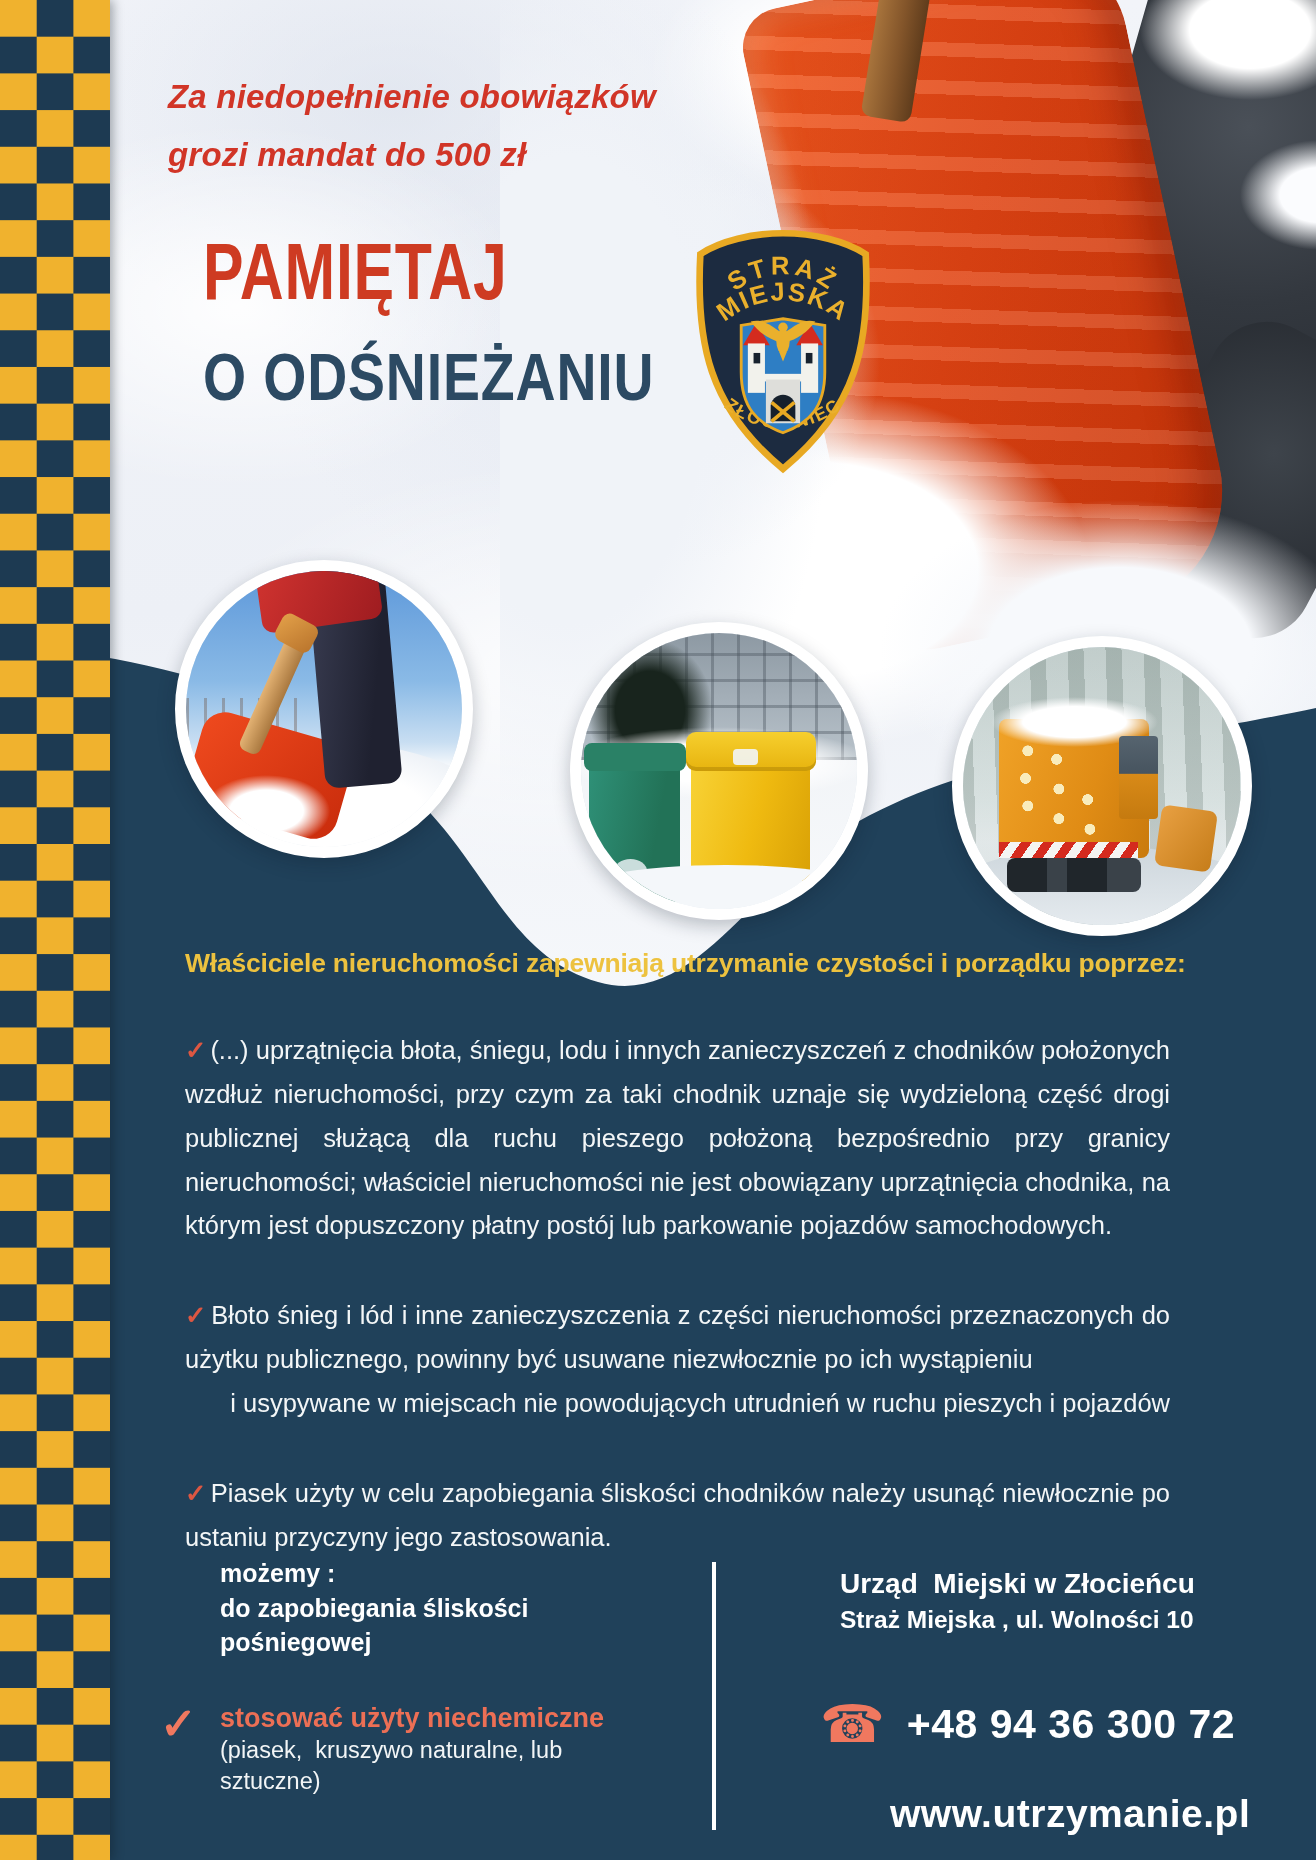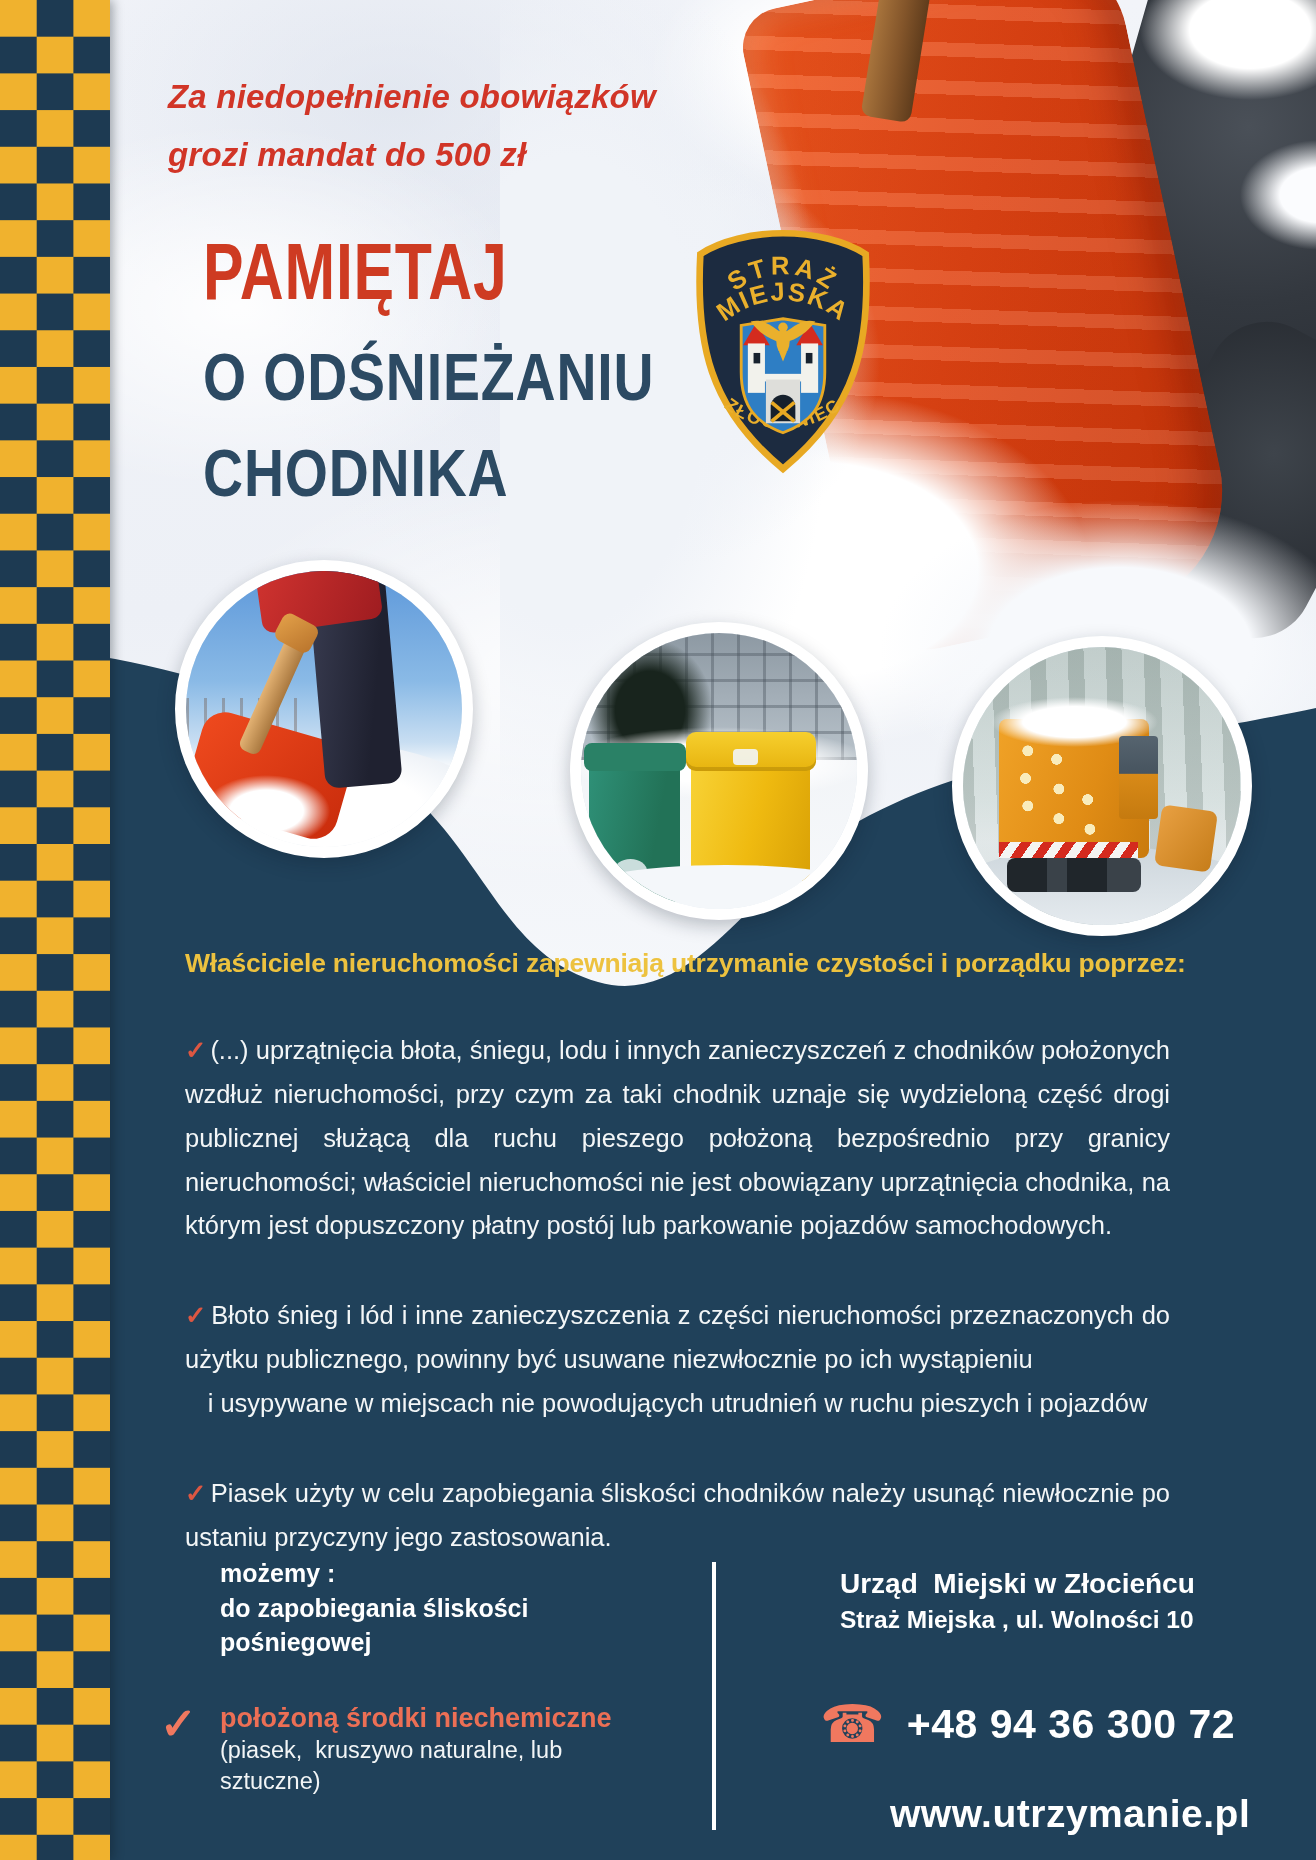--- a/index.html
+++ b/index.html
@@ -146,21 +146,21 @@
   .c3 .wheels{left:16%;top:76%;width:48%;height:12%;border-radius:8px;
     background:linear-gradient(90deg,#20262b 0 30%, #3a4249 30% 45%, #20262b 45% 75%, #3a4249 75% 100%);}
   .c3 .plow{left:70%;top:58%;width:20%;height:22%;transform:rotate(8deg);border-radius:8px;
     background:linear-gradient(120deg,#e8a042,#c67d1a);}
 
   
   .law{position:absolute;left:185px;top:948px;width:985px;z-index:30;}
   .law h2{margin:0 0 50px 0;color:#edc23f;font-size:26.5px;font-weight:bold;letter-spacing:-.2px;white-space:nowrap;}
   .law p{margin:0 0 46px 0;color:#f3f6f7;font-size:25.5px;line-height:1.72;text-align:justify;}
   .law .check{color:#dd5742;font-weight:bold;margin-right:4px;}
-  .law .block{display:block;text-align:center;}
+  .law .block{display:block;text-align:right;}
 
   .methods{position:absolute;left:160px;top:1556px;width:470px;z-index:30;color:#fff;}
   .methods .intro{margin-left:60px;font-size:25px;font-weight:bold;line-height:1.38;}
   .methods .intro span{display:block;}
   .m-item{display:flex;margin-top:42px;}
   .m-check{width:60px;color:#f0785f;font-size:44px;font-weight:bold;line-height:1;flex:none;}
   .m-title{color:#ec6f55;font-size:27px;font-weight:bold;line-height:1.25;}
   .m-sub{color:#f2f5f6;font-size:23.5px;line-height:1.3;white-space:pre-wrap;}
 
   .divider{position:absolute;left:712px;top:1562px;width:4px;height:268px;background:#ffffff;z-index:30;}
@@ -203,21 +203,20 @@
   <div class="checker"></div>
 
   <div class="warning">
     <div>Za niedopełnienie obowiązków</div>
     <div>grozi mandat do 500 zł</div>
   </div>
 
   <div class="titles">
     <div class="trow"><span class="t1">PAMIĘTAJ</span></div>
     <div class="trow trow2"><span class="t2">O ODŚNIEŻANIU</span></div>
-    <div class="trow trow3"><span class="t2">CHODNIKA</span></div>
   </div>
 
   <svg class="badge" width="190" height="252" viewBox="0 0 200 262">
     <path d="M100 6 C 132 6 166 14 187 28 C 192 122 178 190 100 254 C 22 190 8 122 13 28 C 34 14 68 6 100 6 Z" fill="#1c2b40" stroke="#e8a923" stroke-width="7"></path>
     <defs>
       <path id="arc1" d="M 38 80 A 78 78 0 0 1 162 80"></path>
       <path id="arc2" d="M 26 114 A 92 92 0 0 1 174 114"></path>
       <path id="arc3" d="M 30 182 A 98 98 0 0 0 170 182"></path>
     </defs>
     <text fill="#eab02c" font-family="Liberation Sans, sans-serif" font-size="27" font-weight="bold" letter-spacing="4">
@@ -303,21 +302,21 @@
   </div>
 
   <div class="methods">
     <div class="intro">
       <span>możemy :</span>
       <span>do zapobiegania śliskości pośniegowej</span>
     </div>
     <div class="m-item">
       <div class="m-check">✓</div>
       <div>
-        <div class="m-title">położoną środki niechemiczne</div>
+        <div class="m-title">stosować użyty niechemiczne</div>
         <div class="m-sub">(piasek,  kruszywo naturalne, lub sztuczne)</div>
       </div>
     </div>
 
   </div>
 
   <div class="divider"></div>
 
   <div class="contact">
     <div class="org">Urząd  Miejski w Złocieńcu</div>

